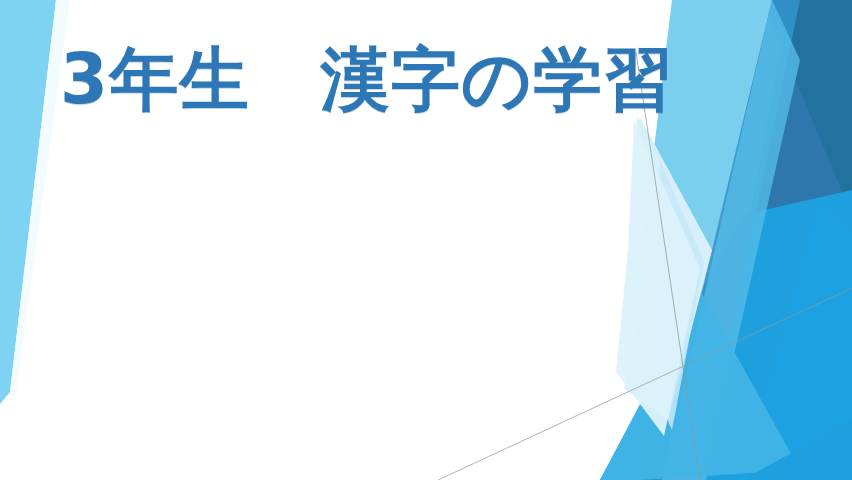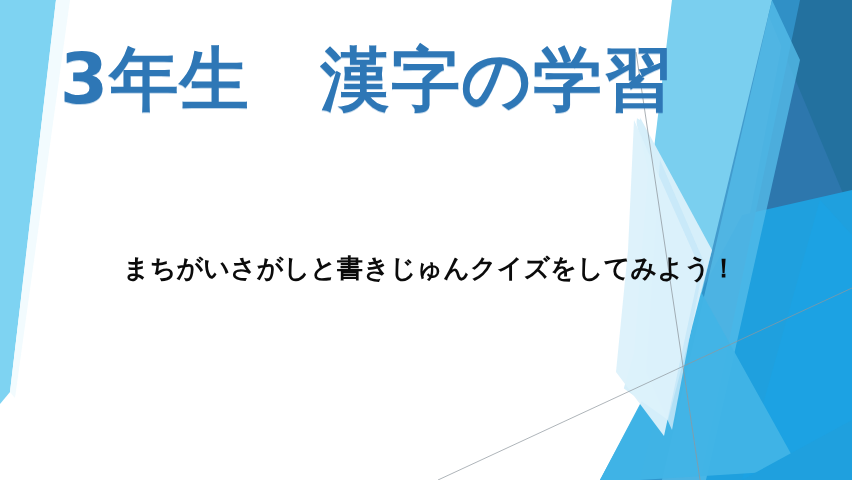--- a/index.html
+++ b/index.html
@@ -118,19 +118,16 @@
     <polygon points="852,420 852,480 742,480" fill="#1FA0DE"></polygon>
 
   </svg>
 
   <div class="text-layer">
 
     <div id="title-block">
       <h1 id="slide-title">3年生　漢字の学習</h1>
     </div>
 
-    <div id="subtitle-block">
-      <p id="slide-subtitle">まちがいさがしと書きじゅんクイズをしてみよう！</p>
-    </div>
 
   </div>
 
 </div>
 
 </body></html>

